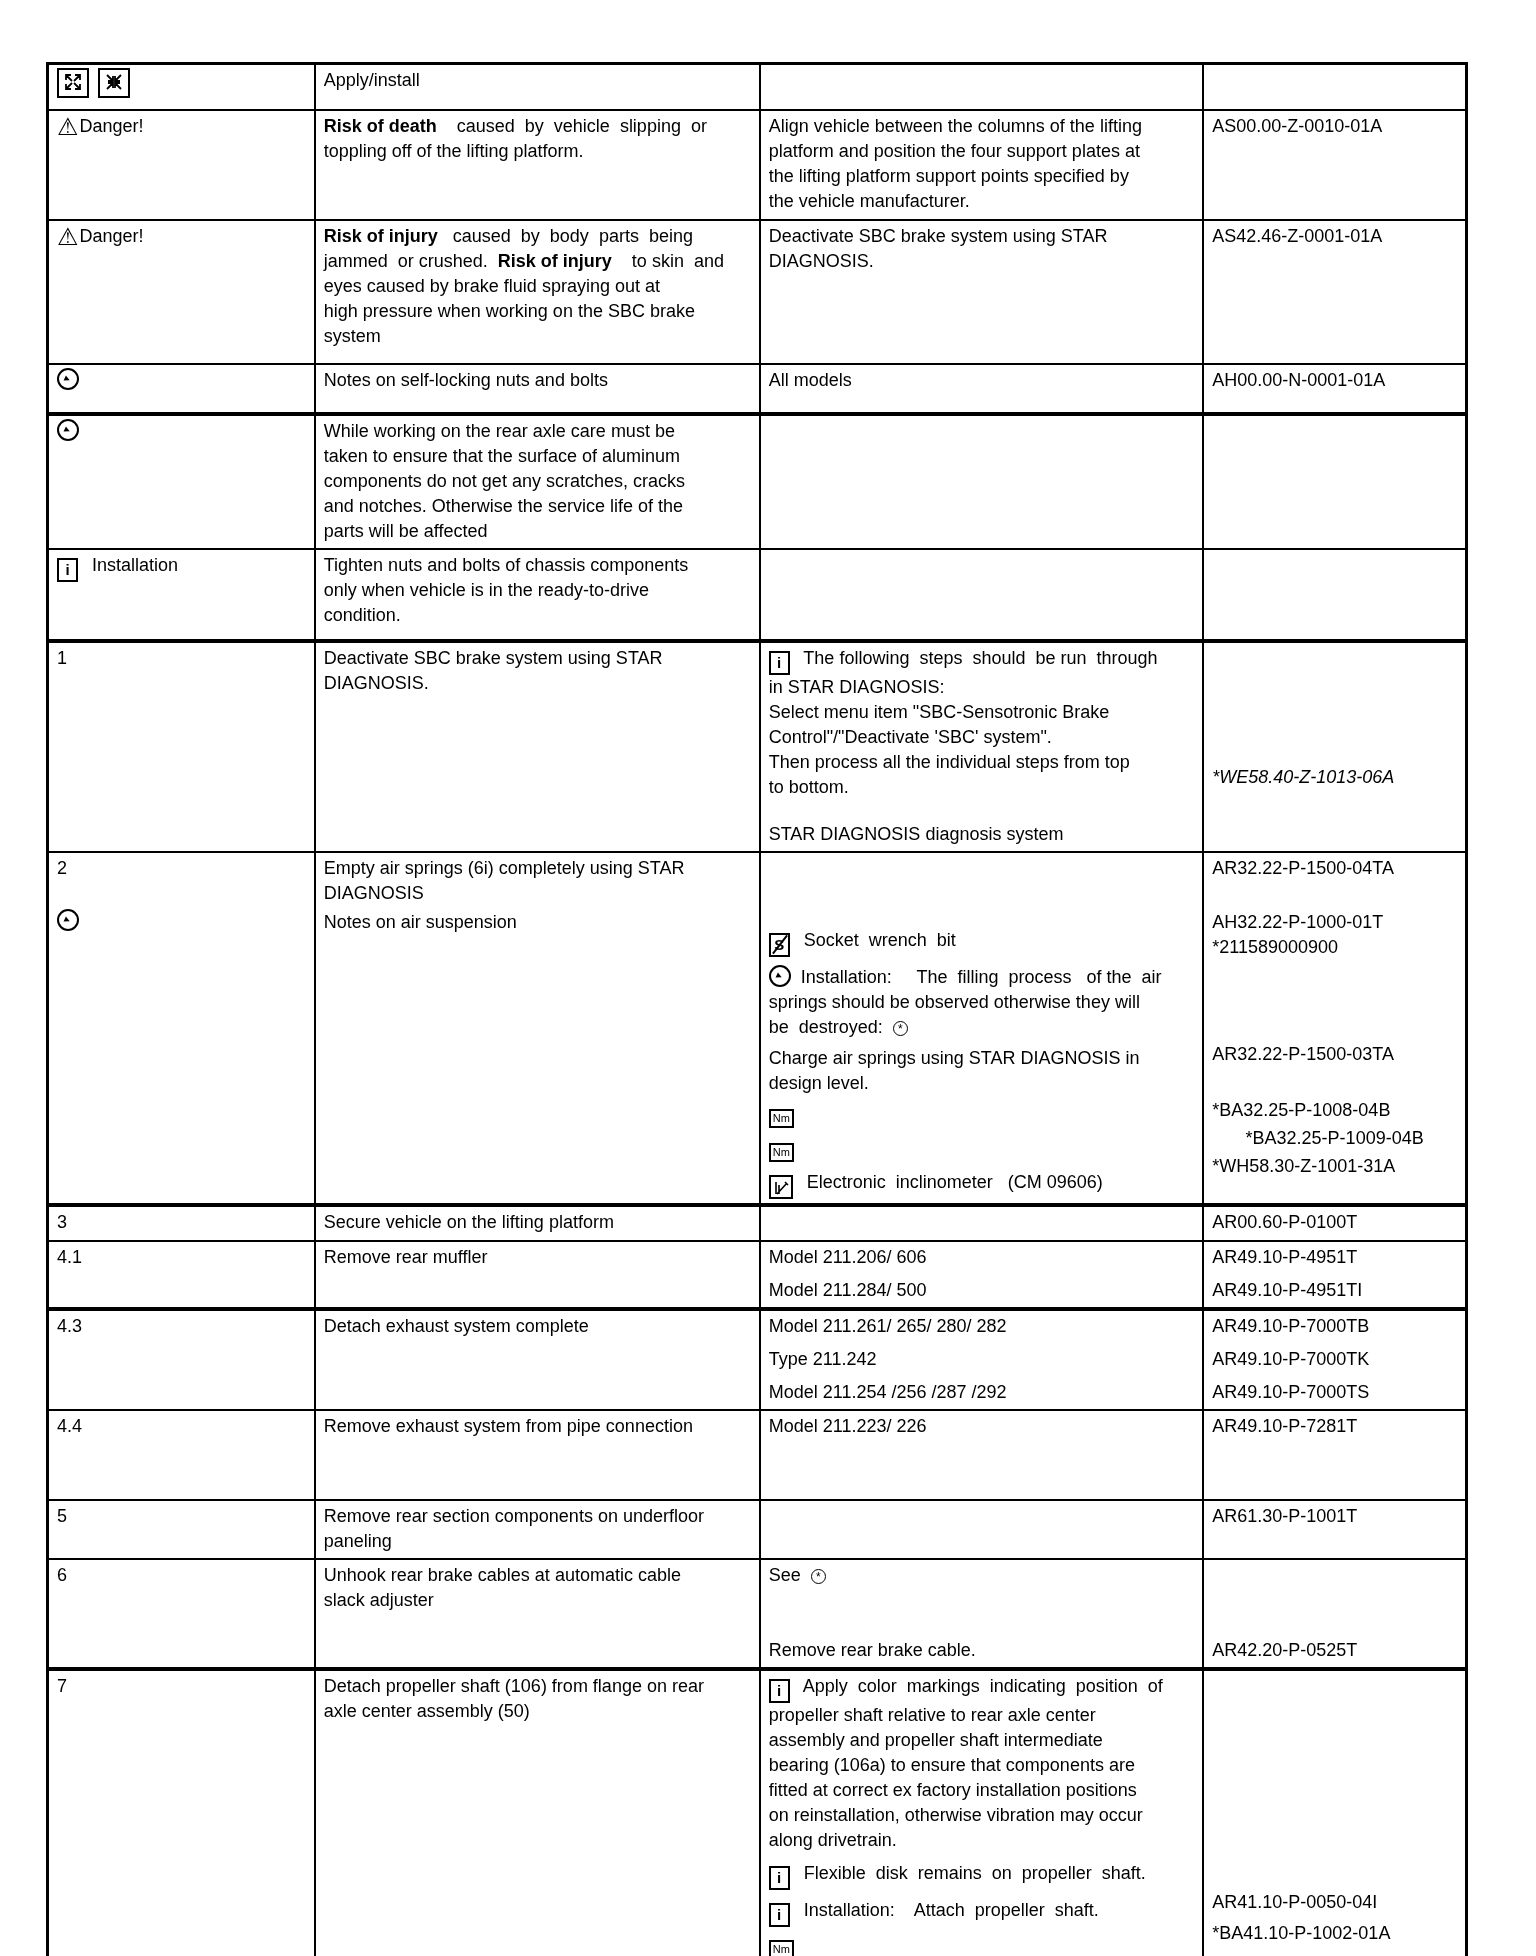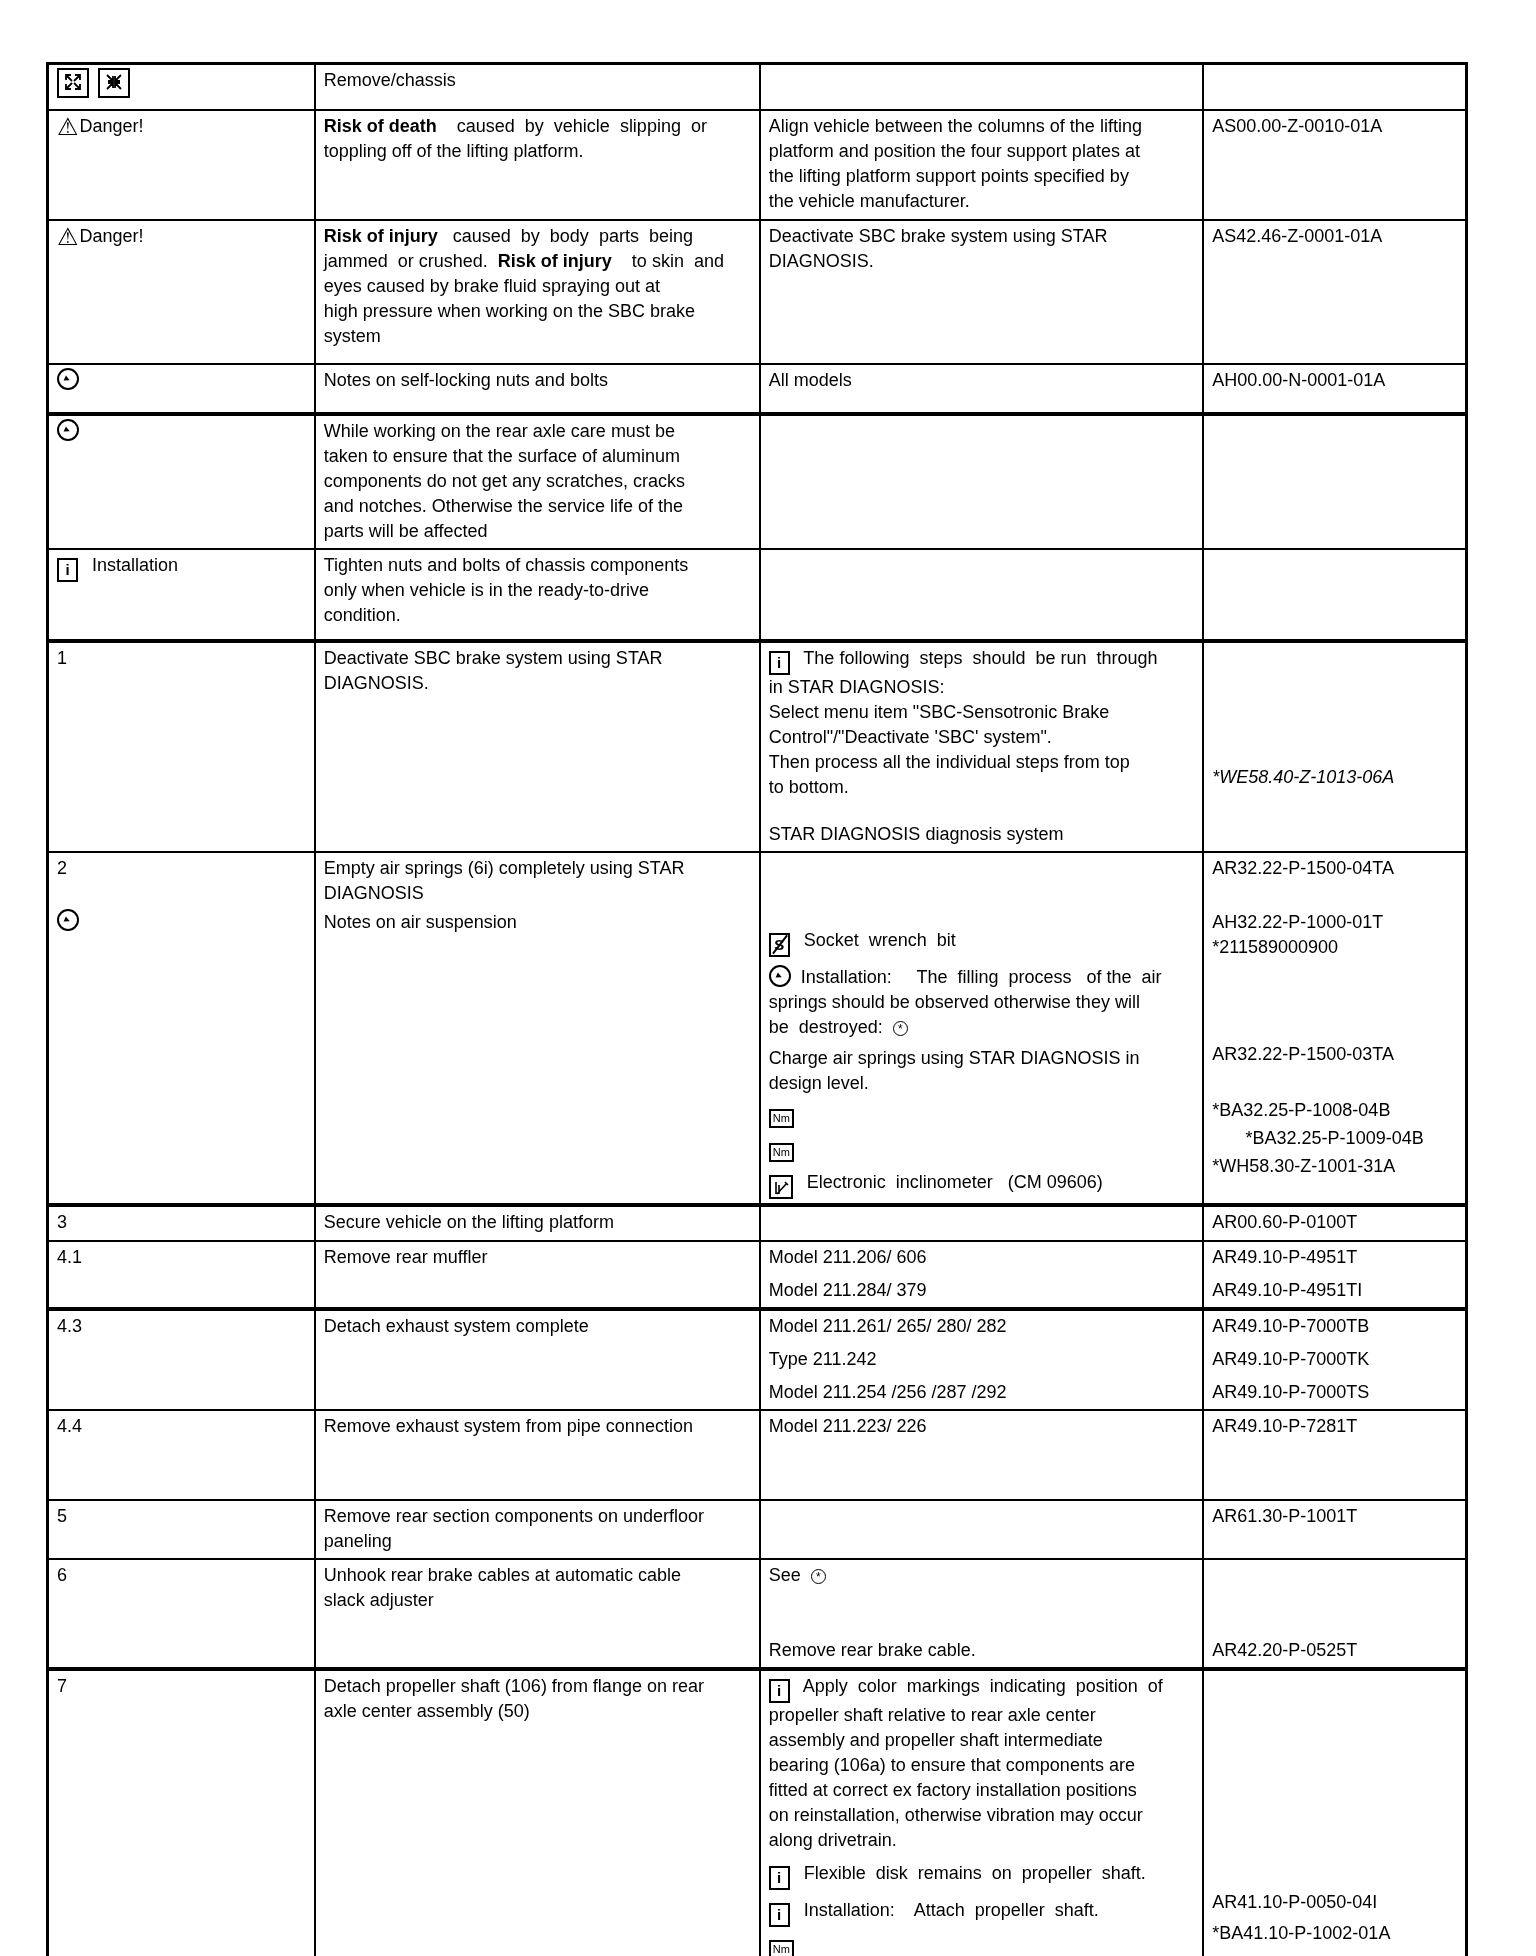--- a/index.html
+++ b/index.html
@@ -77,21 +77,21 @@
     <tbody id="tb">
         <tr>
           <td class="c1">
             <div class="blk"><span class="box-icon"><svg width="20" height="20" viewBox="0 0 20 20">
                   <path d="M9 9 L3.5 3.5 M3 8 L3 3 L8 3 M11 9 L16.5 3.5 M12 3 L17 3 L17 8 M9 11 L3.5 16.5 M3 12 L3 17 L8 17 M11 11 L16.5 16.5 M17 12 L17 17 L12 17" fill="none" stroke="#000" stroke-width="1.8"></path>
                 </svg></span><span class="box-icon"><svg width="20" height="20" viewBox="0 0 20 20">
                   <path d="M3 3 L9 9 M4 9 L9 9 L9 4 M17 3 L11 9 M16 9 L11 9 L11 4 M3 17 L9 11 M4 11 L9 11 L9 16 M17 17 L11 11 M16 11 L11 11 L11 16" fill="none" stroke="#000" stroke-width="1.8"></path>
                 </svg></span></div>
           </td>
           <td class="c2">
-            <div class="blk"><span class="">Remove/chassis</span></div>
+            <div class="blk"><span class="">Apply/install</span></div>
           </td>
           <td class="c3"></td>
           <td class="c4"></td>
         </tr>
         <tr>
           <td class="c1">
             <div class="blk"><span class="tri">⚠</span><span class="">Danger!</span></div>
           </td>
           <td class="c2">
             <div class="blk"><span class="b">Risk of death</span><span class="">    caused  by  vehicle  slipping  or
@@ -234,21 +234,21 @@
         </tr>
         <tr>
           <td class="c1">
             <div class="blk"><span class="">4.1</span></div>
           </td>
           <td class="c2">
             <div class="blk"><span class="">Remove rear muffler</span></div>
           </td>
           <td class="c3">
             <div class="blk"><span class="">Model 211.206/ 606</span></div>
-            <div class="blk" style="margin-top: 8px;"><span class="">Model 211.284/ 379</span></div>
+            <div class="blk" style="margin-top: 8px;"><span class="">Model 211.284/ 500</span></div>
           </td>
           <td class="c4">
             <div class="blk"><span class="">AR49.10-P-4951T</span></div>
             <div class="blk" style="margin-top: 8px;"><span class="">AR49.10-P-4951TI</span></div>
           </td>
         </tr>
         <tr class="thick">
           <td class="c1">
             <div class="blk"><span class="">4.3</span></div>
           </td>

